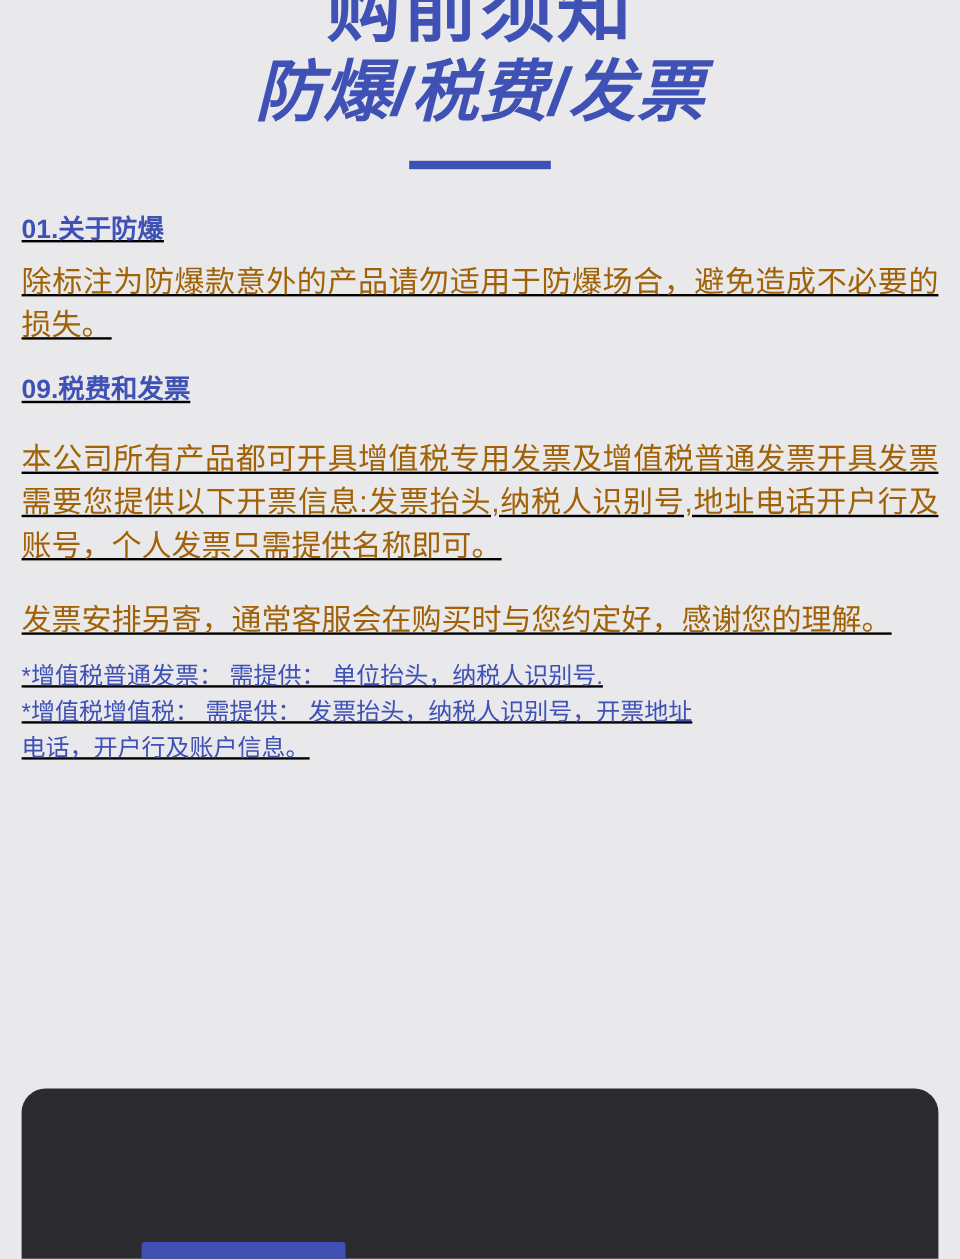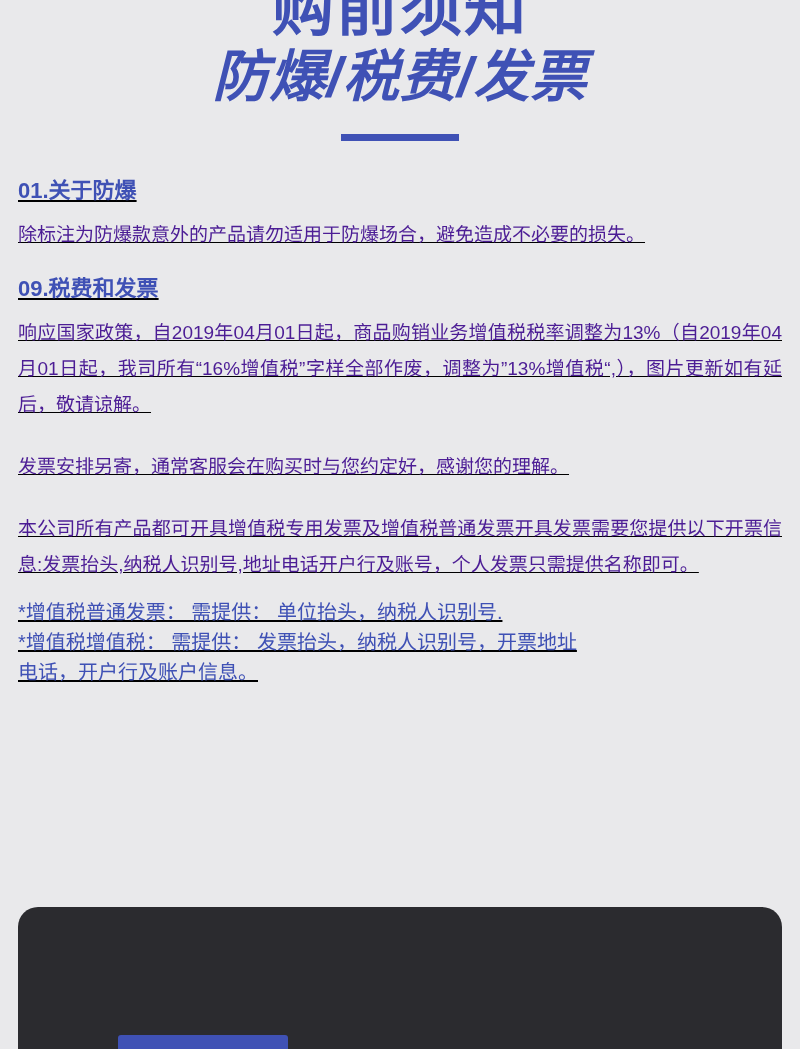--- a/index.html
+++ b/index.html
@@ -66,22 +66,22 @@
     text-decoration: underline;
   }
   .section-heading {
     font-size: 22px;
     font-weight: bold;
     color: #3f51b5;
     margin: 0 0 12px 0;
     line-height: 28px;
   }
   .para {
-    font-size: 19px;
-    color: #4c1d95;
+    font-size: 25px;
+    color: #a16207;
     line-height: 36px;
     margin: 0 0 14px 0;
     text-align: justify;
   }
   .gap-top {
     margin-top: 26px;
   }
   .section-2 {
     margin-top: 22px;
   }
@@ -130,23 +130,22 @@
     <h2 class="title-sub">防爆/税费/发票</h2>
     <div class="divider"></div>
   </div>
 
   <div class="content">
 
     <h3 class="section-heading">01.关于防爆</h3>
     <p class="para">除标注为防爆款意外的产品请勿适用于防爆场合，避免造成不必要的损失。</p>
 
     <h3 class="section-heading section-2">09.税费和发票</h3>
-    <p class="para">响应国家政策，自2019年04月01日起，商品购销业务增值税税率调整为13%（自2019年04月01日起，我司所有“16%增值税”字样全部作废，调整为”13%增值税“,），图片更新如有延后，敬请谅解。</p>
+    <p class="para gap-top">本公司所有产品都可开具增值税专用发票及增值税普通发票开具发票需要您提供以下开票信息:发票抬头,纳税人识别号,地址电话开户行及账号，个人发票只需提供名称即可。</p>
     <p class="para gap-top">发票安排另寄，通常客服会在购买时与您约定好，感谢您的理解。</p>
-    <p class="para gap-top">本公司所有产品都可开具增值税专用发票及增值税普通发票开具发票需要您提供以下开票信息:发票抬头,纳税人识别号,地址电话开户行及账号，个人发票只需提供名称即可。</p>
 
     <div class="note-block">
       <span class="note-line">*增值税普通发票： 需提供： 单位抬头，纳税人识别号.</span>
       <span class="note-line">*增值税增值税： 需提供： 发票抬头，纳税人识别号，开票地址</span>
       <span class="note-indent">电话，开户行及账户信息。</span>
     </div>
 
   </div>
 
   <div class="dark-panel">

